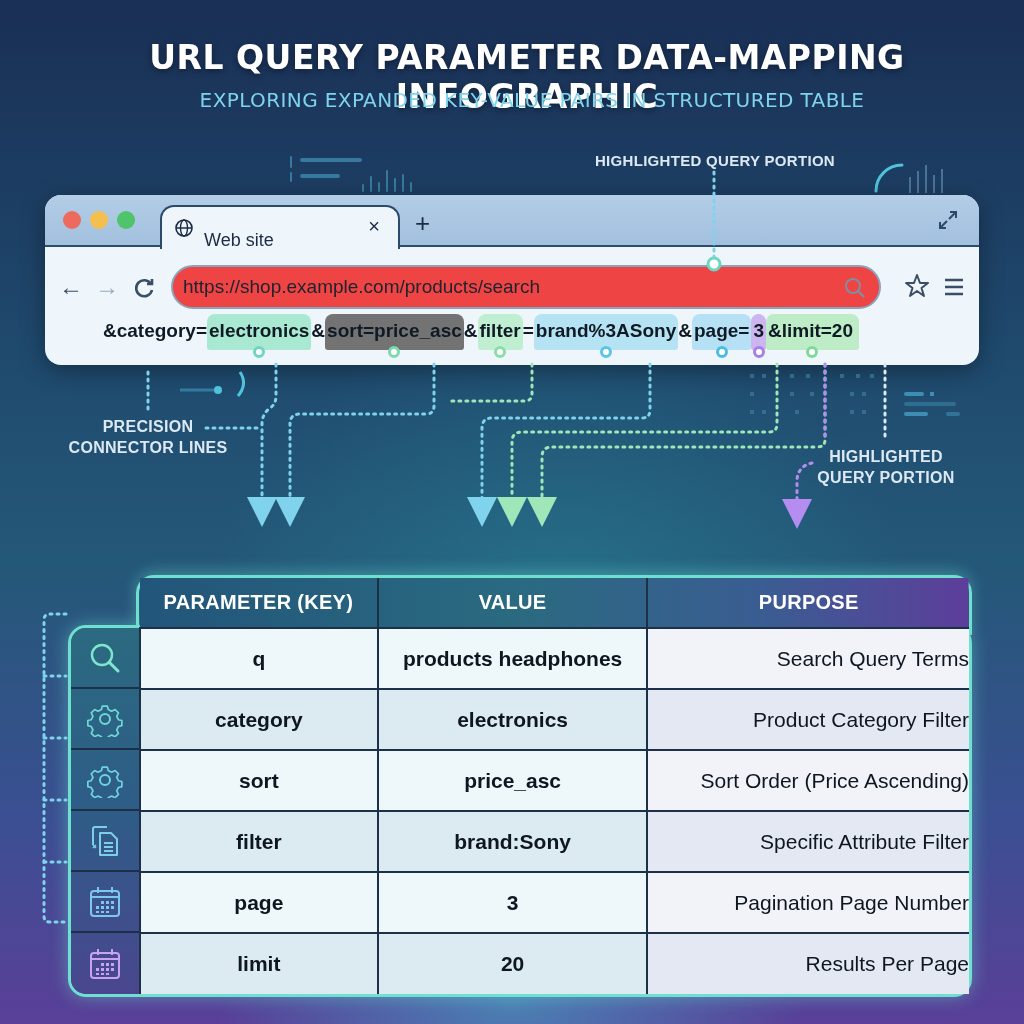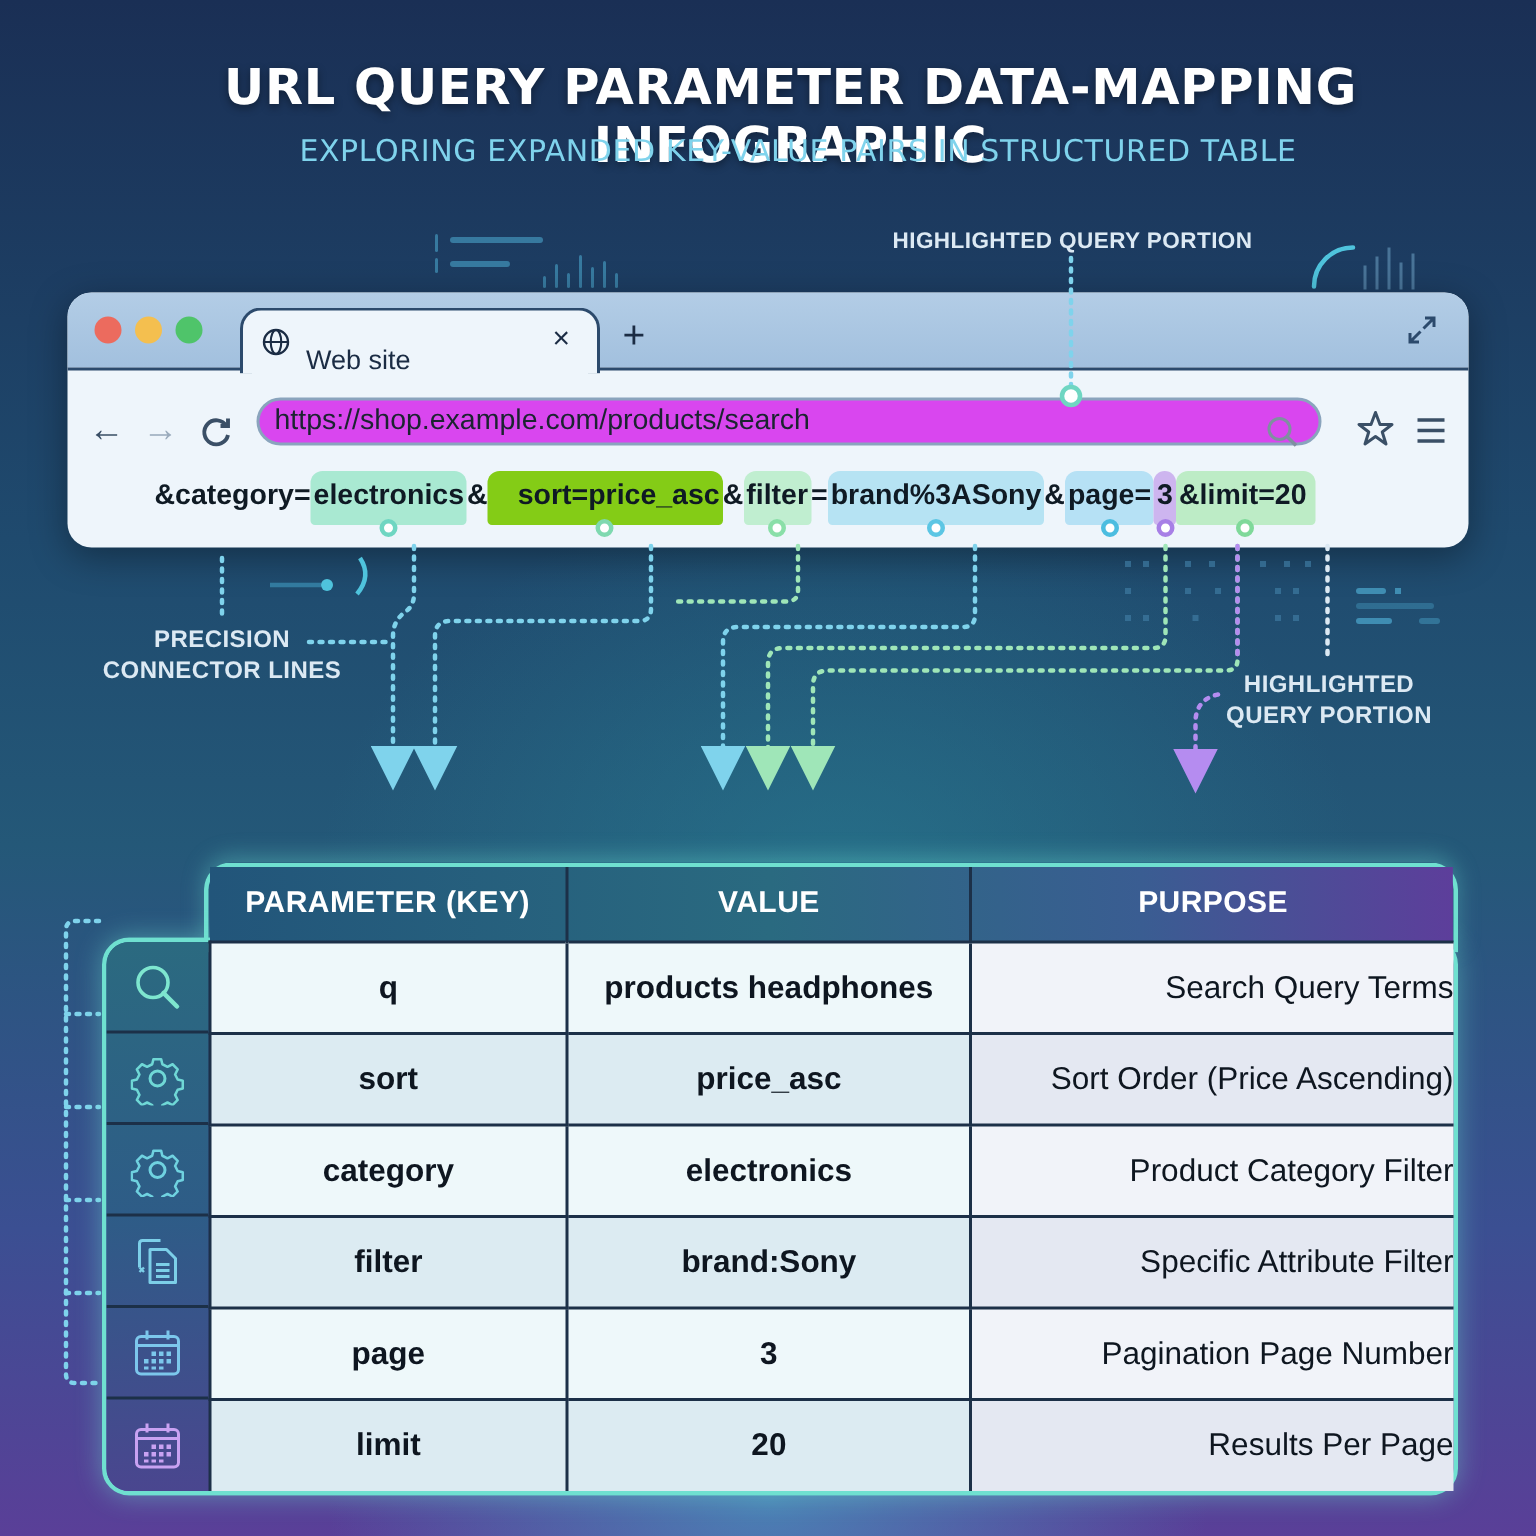--- a/index.html
+++ b/index.html
@@ -56,22 +56,22 @@
     border-radius: 14px 14px 0 0;
     display: flex; align-items: center; padding-left: 12px;
   }
   .tab-title { font-size: 18px; color: #1b2c44; margin-left: 10px; margin-top: 24px; }
   .tab-close { position: absolute; right: 18px; top: 8px; font-size: 20px; color: #1b2c44; cursor: pointer; }
   .new-tab { position: absolute; left: 370px; top: 18px; font-size: 26px; line-height: 20px; color: #1b2c44; cursor: pointer; }
   .expand { position: absolute; right: 20px; top: 14px; }
 
   .nav-icon { position: absolute; top: 80px; font-size: 24px; color: #3a4f66; line-height: 24px; }
   .urlbar {
-    position: absolute; left: 126px; top: 70px; width: 710px; height: 32px;
-    background: #d946ef; border: 2px solid #8aa4bd; border-radius: 22px;
+    position: absolute; left: 126px; top: 70px; width: 710px; height: 44px;
+    background: #ef4444; border: 2px solid #8aa4bd; border-radius: 22px;
     display: flex; align-items: center; padding-left: 10px; justify-content: space-between;
   }
   .url-base { font-size: 19px; color: #1b2430; white-space: nowrap; }
   .url-q {
     margin-left: 4px; padding: 3px 6px; border-radius: 12px;
     background: #8ee2cc; font-weight: bold; font-size: 20px; color: #0f1a24; white-space: nowrap;
     position: relative;
   }
   .url-search-icon { position: absolute; right: 12px; top: 9px; }
   .star-icon { position: absolute; left: 859px; top: 78px; }
@@ -211,21 +211,21 @@
   <svg class="menu-icon" width="22" height="20" viewBox="0 0 22 20">
     <line x1="2" y1="3" x2="20" y2="3" stroke="#3a4f66" stroke-width="2.4"></line>
     <line x1="2" y1="10" x2="20" y2="10" stroke="#3a4f66" stroke-width="2.4"></line>
     <line x1="2" y1="17" x2="20" y2="17" stroke="#3a4f66" stroke-width="2.4"></line>
   </svg>
 
   <div class="url-line2">
     <span class="seg">&amp;category=</span>
     <span class="seg hl" style="background:#a9e9d2;padding-left:2px;padding-right:2px;"><span>electronics</span><span class="knob" style="border-color:#6fd6c2;"></span></span>
     <span class="seg">&amp;</span>
-    <span class="seg hl" style="background:#84cc16;padding-left:20px;padding-right:2px;"><span>sort=price_asc</span><span class="knob" style="border-color:#7fd9b0;"></span></span>
+    <span class="seg hl" style="background:#737373;padding-left:2px;padding-right:2px;"><span>sort=price_asc</span><span class="knob" style="border-color:#7fd9b0;"></span></span>
     <span class="seg">&amp;</span>
     <span class="seg hl" style="background:#c0eed0;padding-left:2px;padding-right:2px;"><span>filter</span><span class="knob" style="border-color:#8adfa8;"></span></span>
     <span class="seg">=</span>
     <span class="seg hl" style="background:#b6e3f3;padding-left:2px;padding-right:2px;"><span>brand%3ASony</span><span class="knob" style="border-color:#5cc6e4;"></span></span>
     <span class="seg">&amp;</span>
     <span class="seg hl" style="background:#b6e1f5;padding-left:2px;padding-right:2px;"><span>page=</span><span class="knob" style="border-color:#4cbde0;"></span></span>
     <span class="seg hl" style="background:#cdb5ef;padding-left:2px;padding-right:2px;"><span>3</span><span class="knob" style="border-color:#a77fe6;"></span></span>
     <span class="seg hl" style="background:#bdecc6;padding-left:2px;padding-right:6px;"><span>&amp;limit=20</span><span class="knob" style="border-color:#7fd99a;"></span></span>
   </div>
 </div>
@@ -401,30 +401,30 @@
         <th>PURPOSE</th>
       </tr>
     </thead>
     <tbody>
       <tr>
         <td class="key">q</td>
         <td class="val">products headphones</td>
         <td class="purpose">Search Query Terms</td>
       </tr>
       <tr>
+        <td class="key">category</td>
+        <td class="val">electronics</td>
+        <td class="purpose">Product Category Filter</td>
+      </tr>
+      <tr>
         <td class="key">sort</td>
         <td class="val">price_asc</td>
         <td class="purpose">Sort Order (Price Ascending)</td>
       </tr>
       <tr>
-        <td class="key">category</td>
-        <td class="val">electronics</td>
-        <td class="purpose">Product Category Filter</td>
-      </tr>
-      <tr>
         <td class="key">filter</td>
         <td class="val">brand:Sony</td>
         <td class="purpose">Specific Attribute Filter</td>
       </tr>
       <tr>
         <td class="key">page</td>
         <td class="val">3</td>
         <td class="purpose">Pagination Page Number</td>
       </tr>
       <tr>

